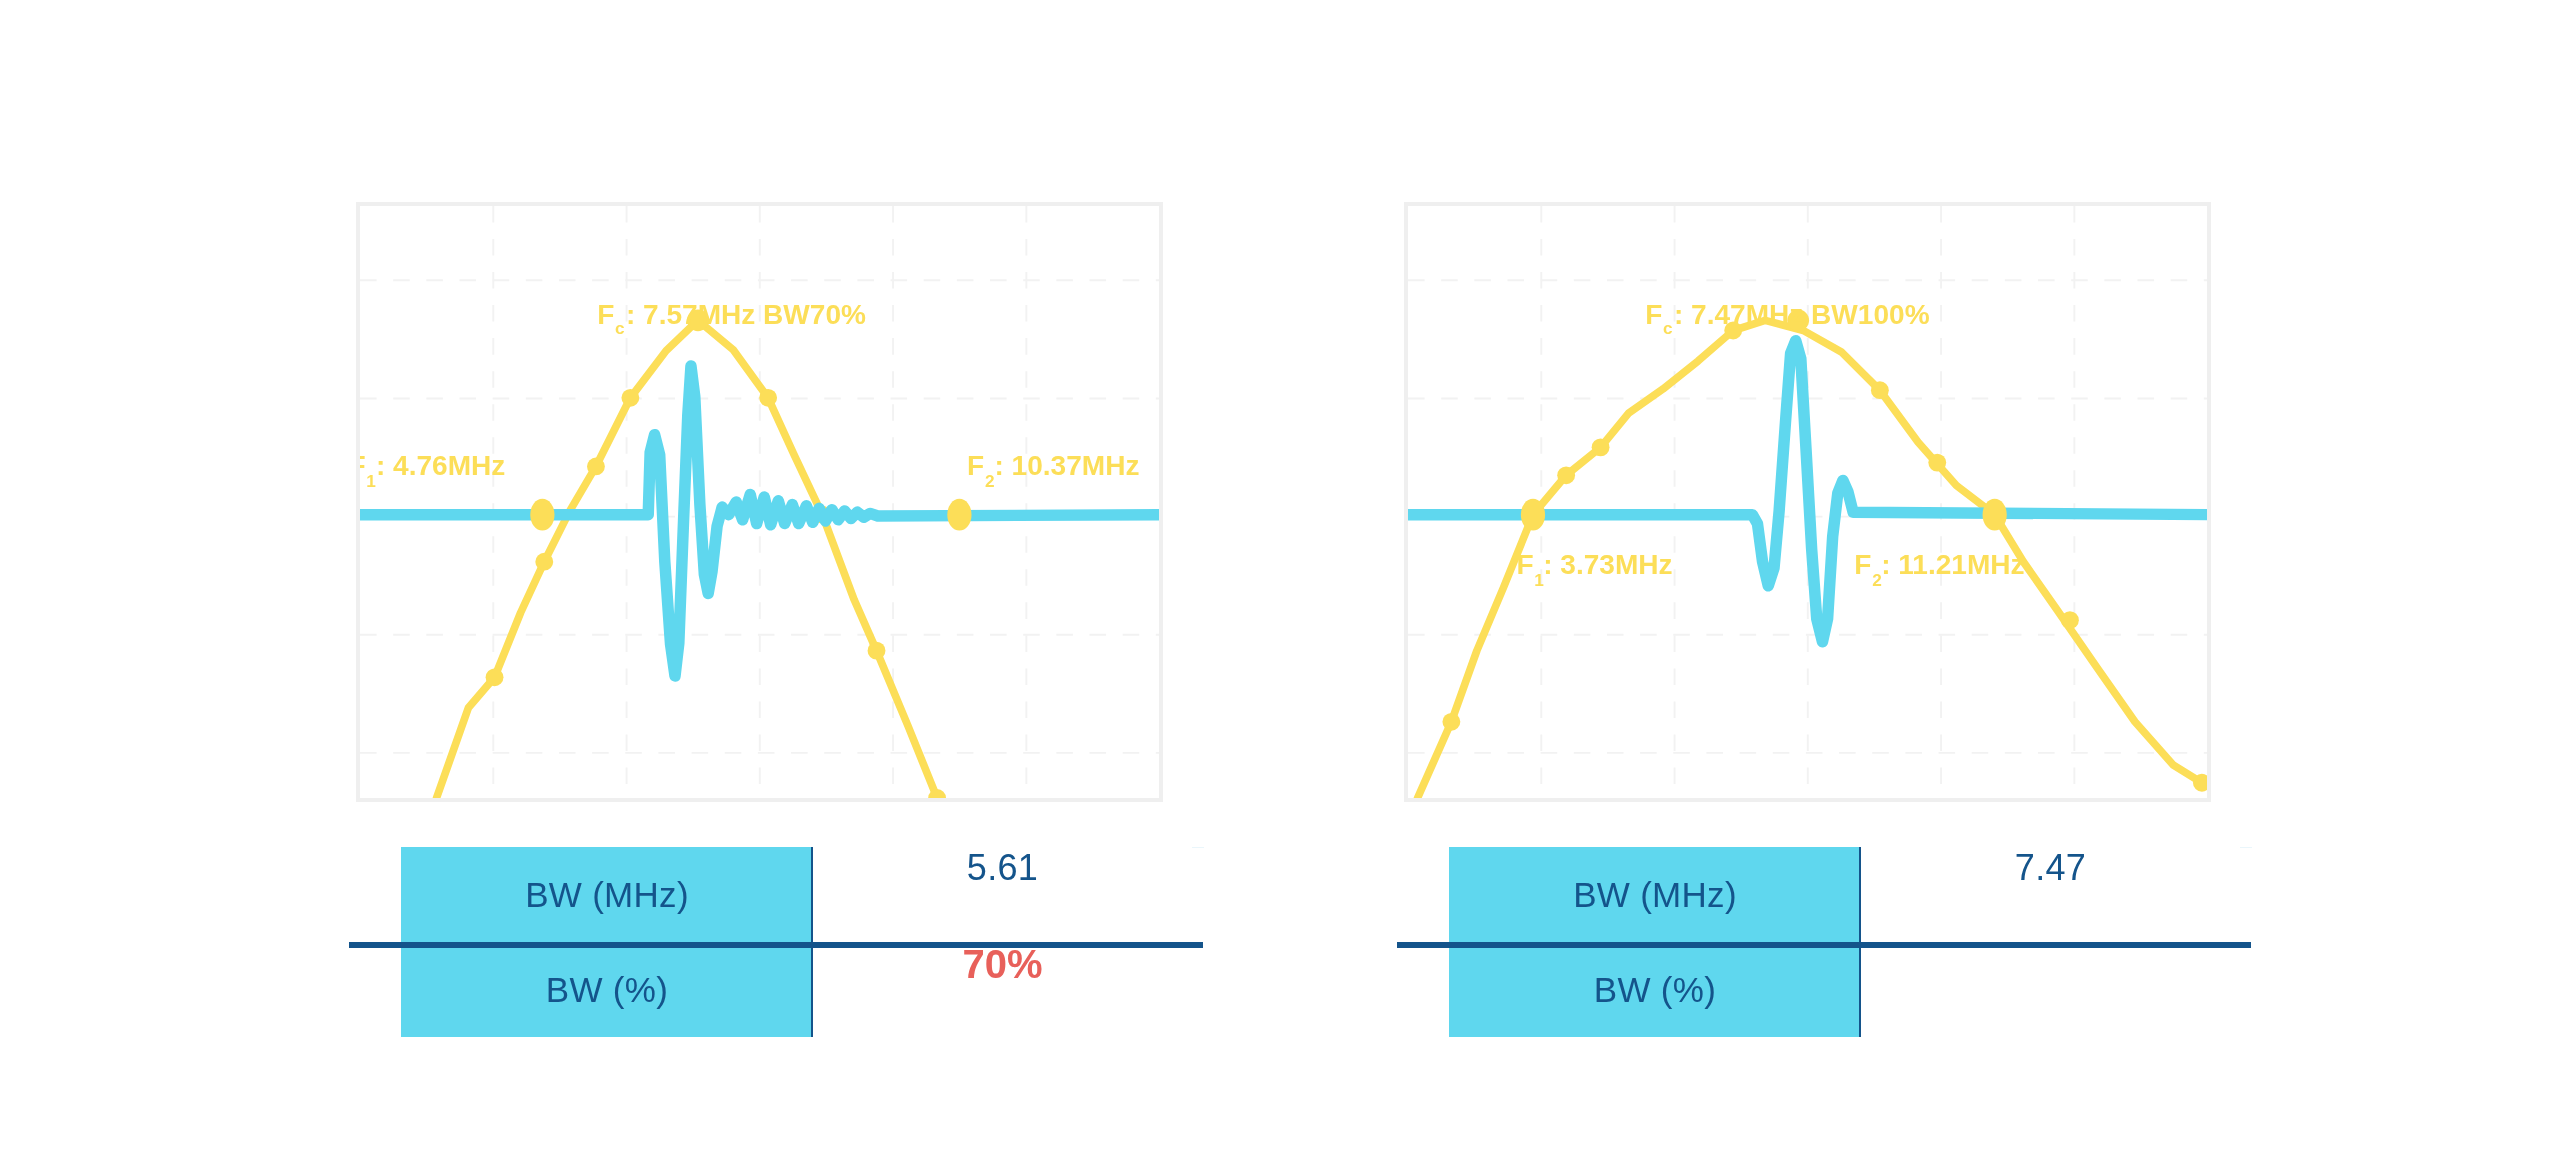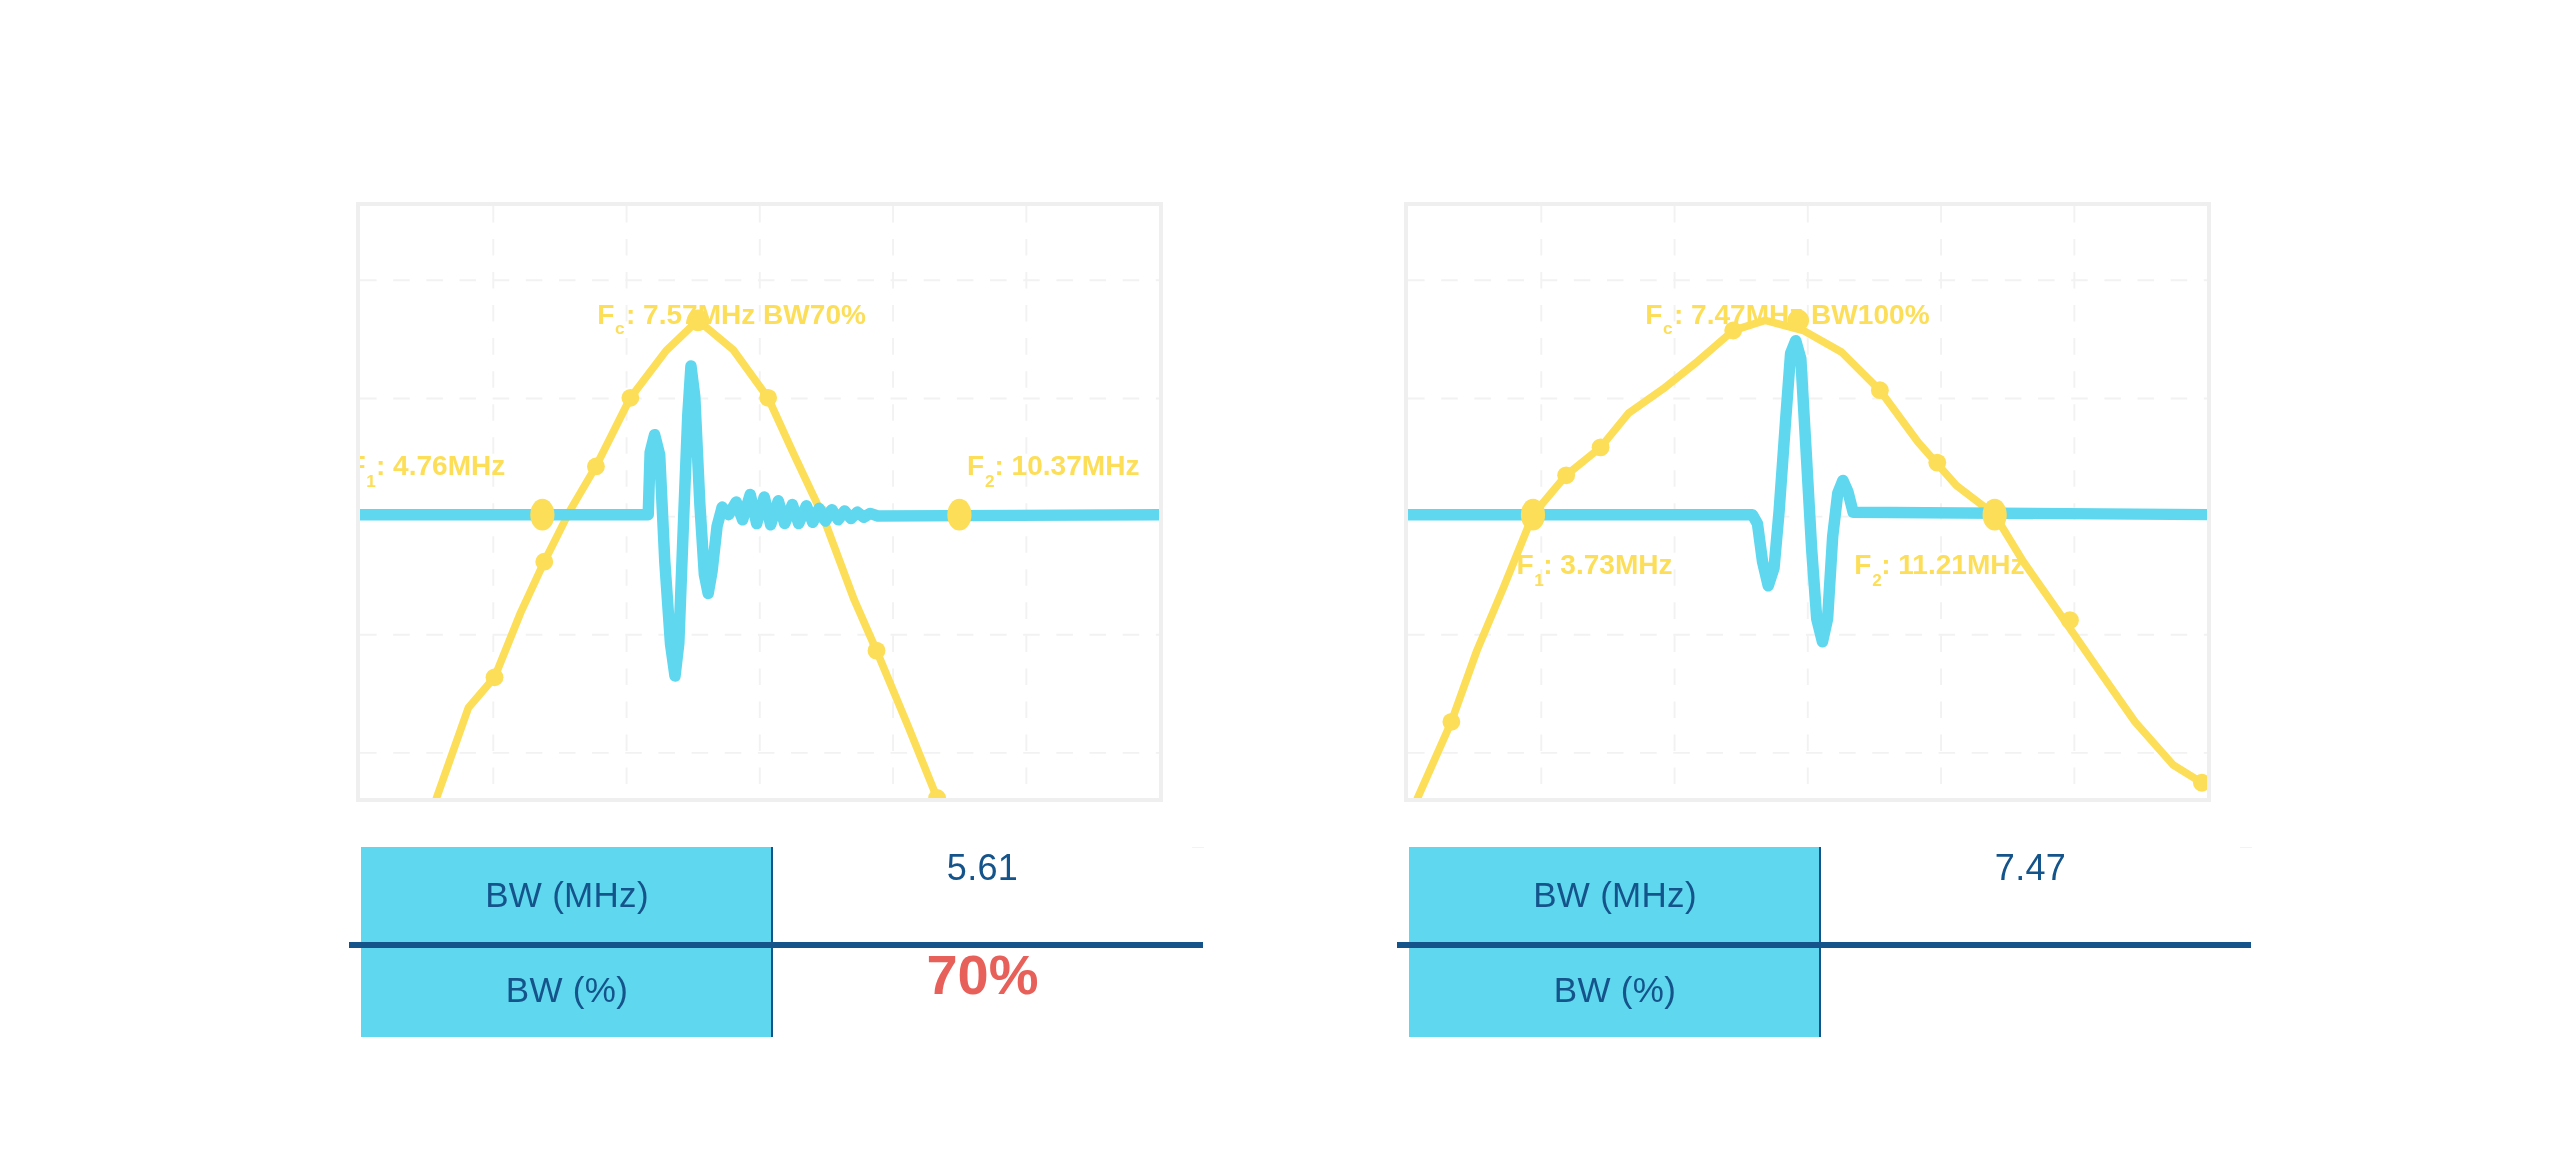--- a/index.html
+++ b/index.html
@@ -30,20 +30,21 @@
   .bw-table{
     position:absolute;
     left:361px;top:847px;
     width:831px;height:191px;
   }
   .bw-row{
     position:relative;
     display:flex;
     height:95px;
     box-sizing:border-box;
+    margin-left:40px;
   }
   .bw-row.first{border-bottom:none;}
   .bw-label{
     width:412px;
     background:#5FD7EE;
     color:#14548B;
     display:flex;align-items:center;justify-content:center;
     font-size:35px;
     font-weight:400;
     letter-spacing:0.3px;
@@ -63,21 +64,21 @@
     box-sizing:border-box;
   }
   .bw-value .num{
     color:#14548B;
     font-size:36px;
     font-weight:400;
     letter-spacing:0.3px;
   }
   .bw-value .pct{
     color:#E8605A;
-    font-size:56px;
+    font-size:40px;
     font-weight:bold;
     letter-spacing:0px;
   }
   .bw-divider{
     position:absolute;
     left:-11.6px;
     top:95px;
     width:854px;
     height:5.8px;
     background:#14548B;

